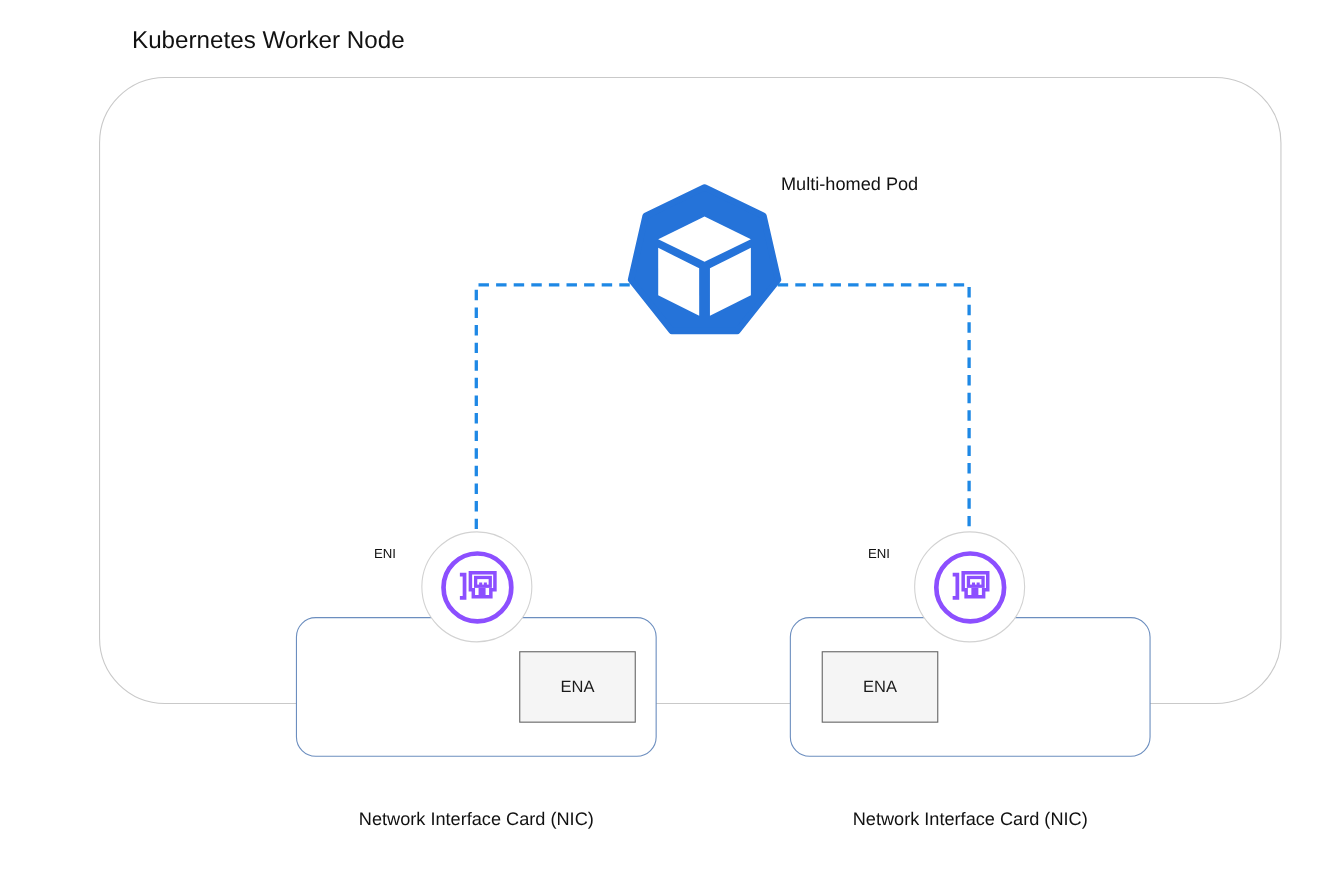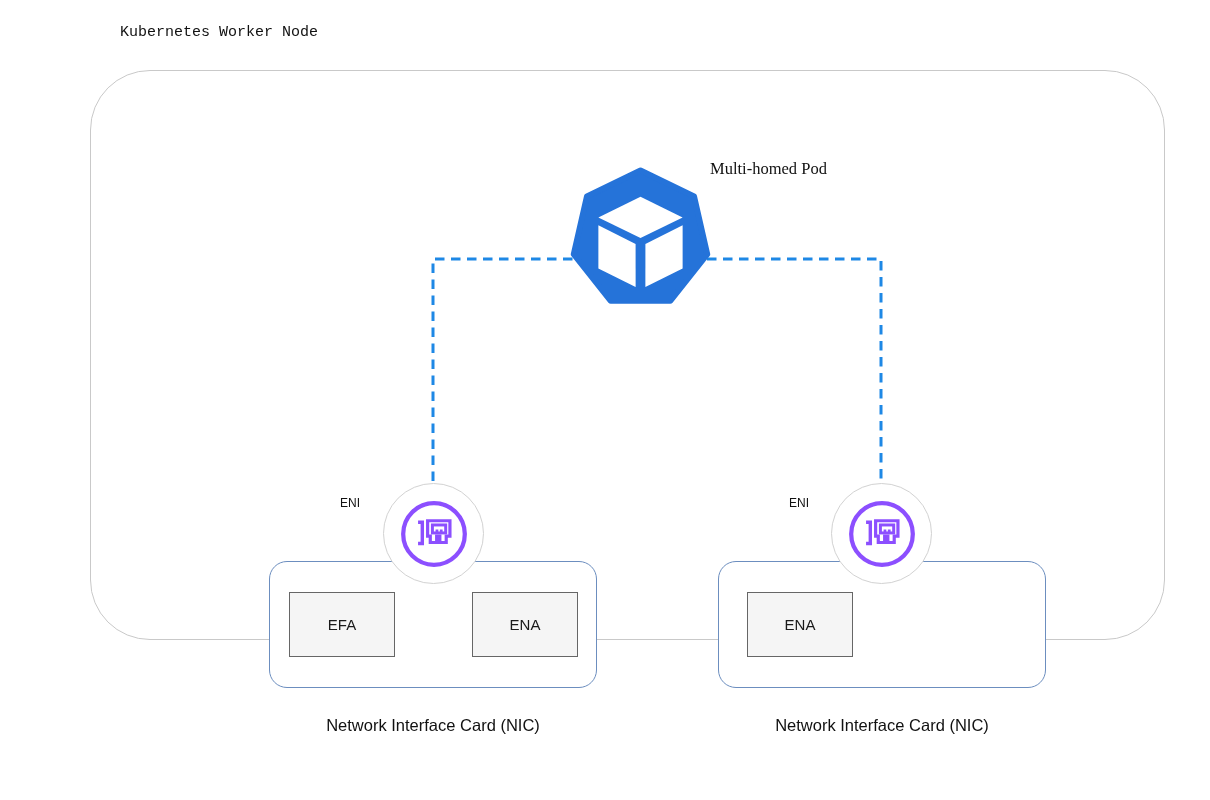--- a/index.html
+++ b/index.html
@@ -1,28 +1,28 @@
 <!DOCTYPE html>
 <html><head>
 <meta charset="utf-8">
 <style>
   html,body{margin:0;padding:0;background:#ffffff;}
   body{font-family:"Liberation Sans", sans-serif;}
   .canvas{position:relative;width:1210px;height:800px;background:#ffffff;overflow:hidden;}
   .abs{position:absolute;}
 
-  .diagram-title{left:120px;top:24px;font-size:15px;color:#111;font-family:Liberation Mono, monospace;}
+  .diagram-title{left:120px;top:24px;font-size:22px;color:#111;}
 
   .node-box{left:90px;top:70px;width:1075px;height:570px;
     border:1.5px solid #c9c9c9;border-radius:60px;box-sizing:border-box;background:transparent;}
 
   .connector-layer{left:0;top:0;width:1210px;height:800px;pointer-events:none;}
 
   .pod-icon-wrap{left:568px;top:163px;width:145px;height:152px;}
-  .pod-label{left:710px;top:159px;font-size:16.5px;color:#111;font-family:Liberation Serif, serif;}
+  .pod-label{left:710px;top:159px;font-size:16.5px;color:#111;}
 
   .eni-circle{width:101px;height:101px;border-radius:50%;background:#ffffff;
     border:1.5px solid #d2d2d2;box-sizing:border-box;display:flex;align-items:center;justify-content:center;}
   .eni-left{left:383px;top:483px;}
   .eni-right{left:831px;top:483px;}
   .eni-label{font-size:12px;color:#111;}
   .eni-label-left{left:340px;top:496px;}
   .eni-label-right{left:789px;top:496px;}
 
   .nic-box{width:328px;height:127px;background:#ffffff;border:1.5px solid #6c8ebf;
@@ -30,21 +30,21 @@
   .nic-left{left:269px;top:561px;}
   .nic-right{left:718px;top:561px;}
 
   .adapter{position:absolute;width:106px;height:65px;background:#f5f5f5;border:1.5px solid #666666;
     box-sizing:border-box;display:flex;align-items:center;justify-content:center;
     font-size:15px;color:#1a1a1a;}
   .adapter-efa{left:19px;top:30px;}
   .adapter-ena-1{left:202px;top:30px;}
   .adapter-ena-2{left:28px;top:30px;}
 
-  .nic-label{width:328px;text-align:center;font-size:16.5px;color:#111;}
+  .nic-label{width:328px;text-align:center;font-size:16.5px;color:#111;margin-top:20px;}
   .nic-label-left{left:269px;top:716px;}
   .nic-label-right{left:718px;top:716px;}
 
   .chip-box{left:30px;top:543px;width:166px;height:160px;background:#ffffff;
     border:2px solid #e8820d;border-radius:32px;box-sizing:border-box;
     display:flex;align-items:center;justify-content:center;}
 </style>
 </head>
 <body>
 
@@ -52,21 +52,20 @@
 
   <div class="abs diagram-title">Kubernetes Worker Node</div>
 
   <div class="abs node-box"></div>
 
   <svg class="abs connector-layer" width="1210" height="800" viewBox="0 0 1210 800">
     <path d="M433,481 V259 H881 V481" fill="none" stroke="#1e88e5" stroke-width="3" stroke-dasharray="9.5 6.5"></path>
   </svg>
 
   <div class="abs nic-box nic-left">
-    <div class="adapter adapter-efa">EFA</div>
     <div class="adapter adapter-ena-1">ENA</div>
   </div>
   <div class="abs nic-box nic-right">
     <div class="adapter adapter-ena-2">ENA</div>
   </div>
 
   <div class="abs nic-label nic-label-left">Network Interface Card (NIC)</div>
   <div class="abs nic-label nic-label-right">Network Interface Card (NIC)</div>
 
   <div class="abs eni-circle eni-left">

